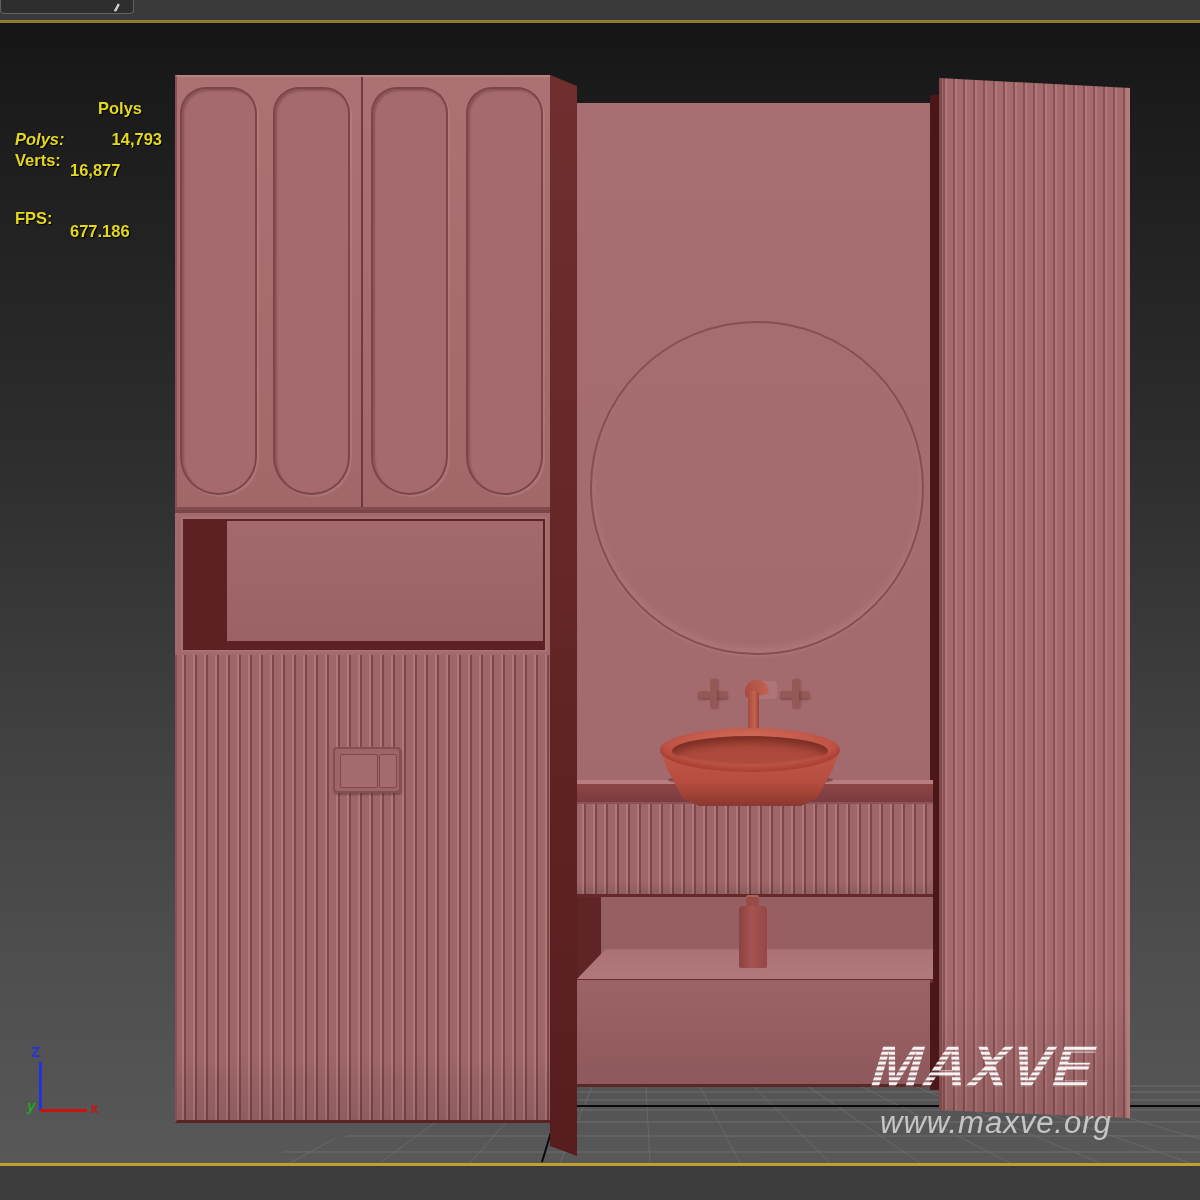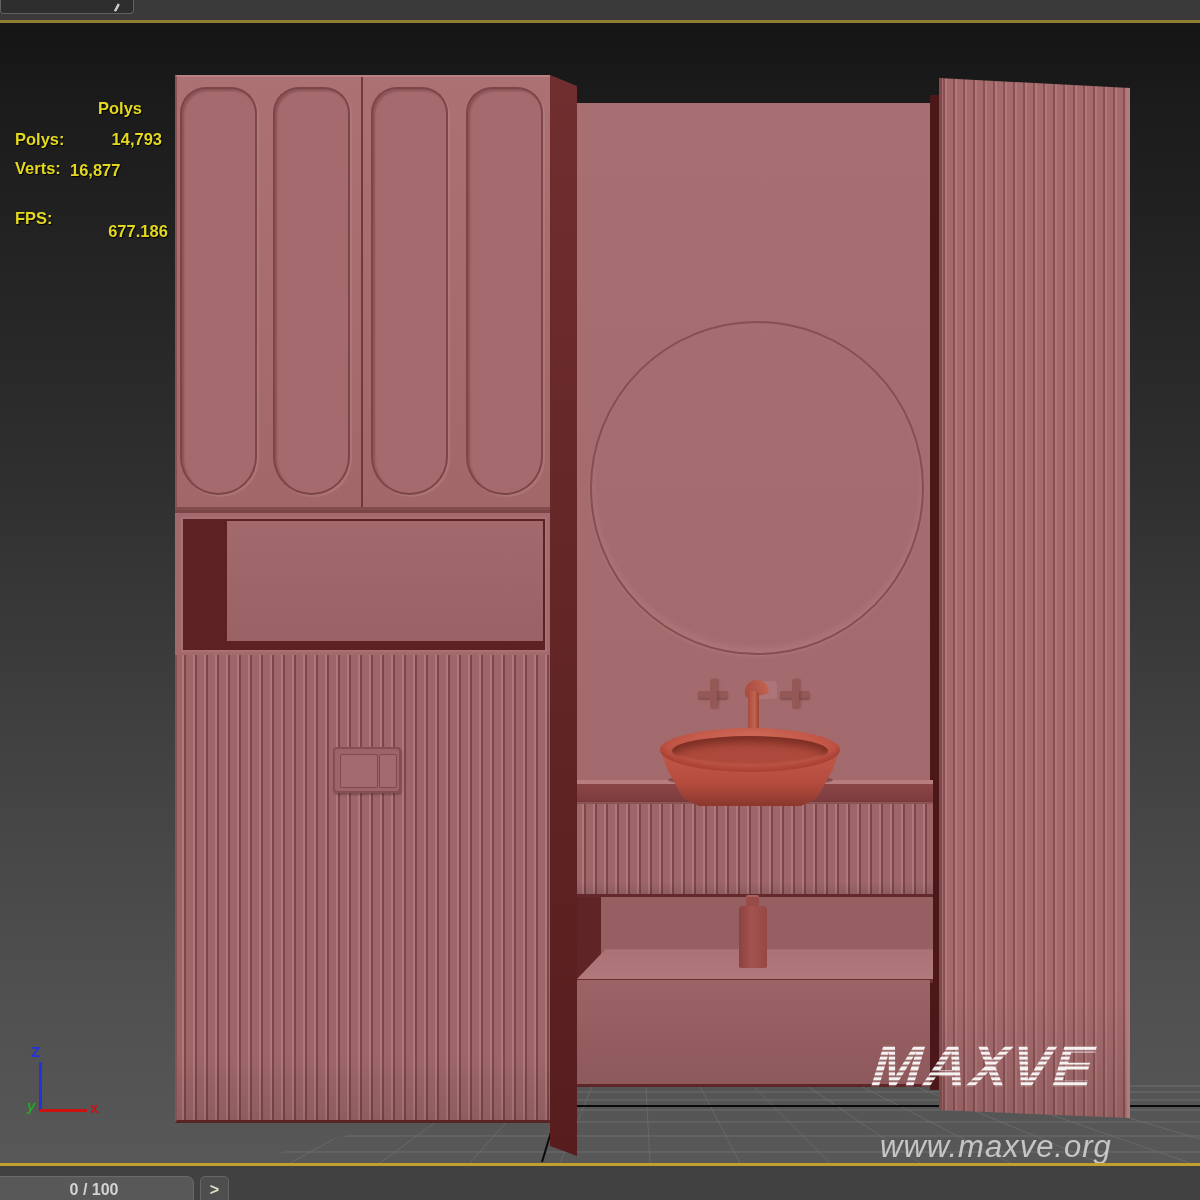--- a/index.html
+++ b/index.html
@@ -17,23 +17,23 @@
   .viewport{position:absolute;left:0;top:23px;width:1200px;height:1140px;overflow:hidden;
     background:linear-gradient(180deg,#151515 0%,#1b1b1b 7%,#232323 20%,#2f2f2f 40%,
       #404040 62%,#4e4e4e 82%,#585858 100%);}
   .viewport *{position:absolute;}
   
   .vp-label{left:3px;top:14px;color:#d6d6d6;font-size:18px;font-weight:700;letter-spacing:.5px;z-index:9;white-space:nowrap;}
   .vp-label span{position:static;margin-right:6px;}
   .stats{z-index:9;color:#e4d81f;font-size:16.5px;font-weight:700;text-shadow:1px 1px 1px #000;}
   .stats div{white-space:nowrap;}
   .st-total{left:70px;top:76px;width:72px;text-align:right;}
-  .st-l1{left:15px;top:107px;} .st-v1{left:70px;top:107px;width:92px;text-align:right;}
-  .st-l2{left:15px;top:136px;} .st-v2{left:70px;top:138px;width:92px;text-align:left;}
-  .st-l3{left:15px;top:186px;} .st-v3{left:88px;top:199px;width:100px;text-align:center;}
+  .st-l1{left:15px;top:107px;font-style:italic;} .st-v1{left:70px;top:107px;width:92px;text-align:right;}
+  .st-l2{left:15px;top:128px;} .st-v2{left:70px;top:138px;width:92px;text-align:left;}
+  .st-l3{left:15px;top:186px;} .st-v3{left:70px;top:199px;width:100px;text-align:left;}
   
   .gizmo{z-index:9;}
   .ax-z-line{left:39px;top:1039px;width:3px;height:49px;background:#2233dd;}
   .ax-x-line{left:40px;top:1086px;width:47px;height:3px;background:#cc1111;}
   .ax-z{left:31px;top:1020px;color:#2233dd;font-weight:700;font-size:15px;}
   .ax-y{left:27px;top:1074px;color:#22aa22;font-weight:700;font-style:italic;font-size:15px;}
   .ax-x{left:90px;top:1076px;color:#cc1111;font-weight:700;font-size:15px;}
   
   .floor{left:190px;top:1059px;width:1010px;height:81px;z-index:1;
     clip-path:polygon(36% 0,100% 0,100% 100%,5% 100%);}
@@ -115,21 +115,21 @@
   .right-gap{left:930px;top:72px;width:9px;height:995px;background:#4c1718;z-index:2;}
   .right-cabinet{left:939px;top:55px;width:191px;height:1040px;z-index:3;
     clip-path:polygon(0 0,100% 10px,100% 100%,0 calc(100% - 8px));
     box-shadow:inset 3px 0 0 #7e4a4c,inset -3px 0 0 #b27c7e;}
   
   .maxve{left:872px;top:1014px;z-index:8;font-size:60px;line-height:1;font-weight:700;font-style:italic;
     letter-spacing:2px;transform:skewX(-6deg);
     background-image:repeating-linear-gradient(180deg,rgba(252,252,252,.94) 0 3px,rgba(252,252,252,.12) 3px 5px);
     -webkit-background-clip:text;background-clip:text;color:transparent;}
   .maxurl{left:880px;top:1082px;z-index:8;font-size:31px;font-style:italic;
-    color:rgba(228,228,228,.78);letter-spacing:1px;margin-top:24px;}
+    color:rgba(228,228,228,.78);letter-spacing:1px;}
   
   .bottom-bar{position:absolute;left:0;top:1166px;width:1200px;height:34px;background:#414141;}
   .time-slider{position:absolute;left:-6px;top:10px;width:198px;height:30px;background:#585858;
     border:1px solid #6a6a6a;border-radius:7px;color:#d3d3d3;font-size:16px;font-weight:700;
     text-align:center;line-height:26px;}
   .next-btn{position:absolute;left:200px;top:10px;width:27px;height:30px;background:#4e4e4e;
     border:1px solid #666;border-radius:5px;color:#e0e0c8;font-size:16px;font-weight:700;
     text-align:center;line-height:25px;}
 </style>
 </head>
@@ -252,18 +252,14 @@
       <div class="ax-z-line"></div>
       <div class="ax-x-line"></div>
       <div class="ax-z">Z</div>
       <div class="ax-y">y</div>
       <div class="ax-x">x</div>
     </div>
   </div>
 
   <div class="vp-border-bottom"></div>
 
-  <div class="bottom-bar">
-    <div class="time-slider">0 / 100</div>
-    <div class="next-btn">&gt;</div>
-  </div>
 
 </div>
 
 </body></html>

